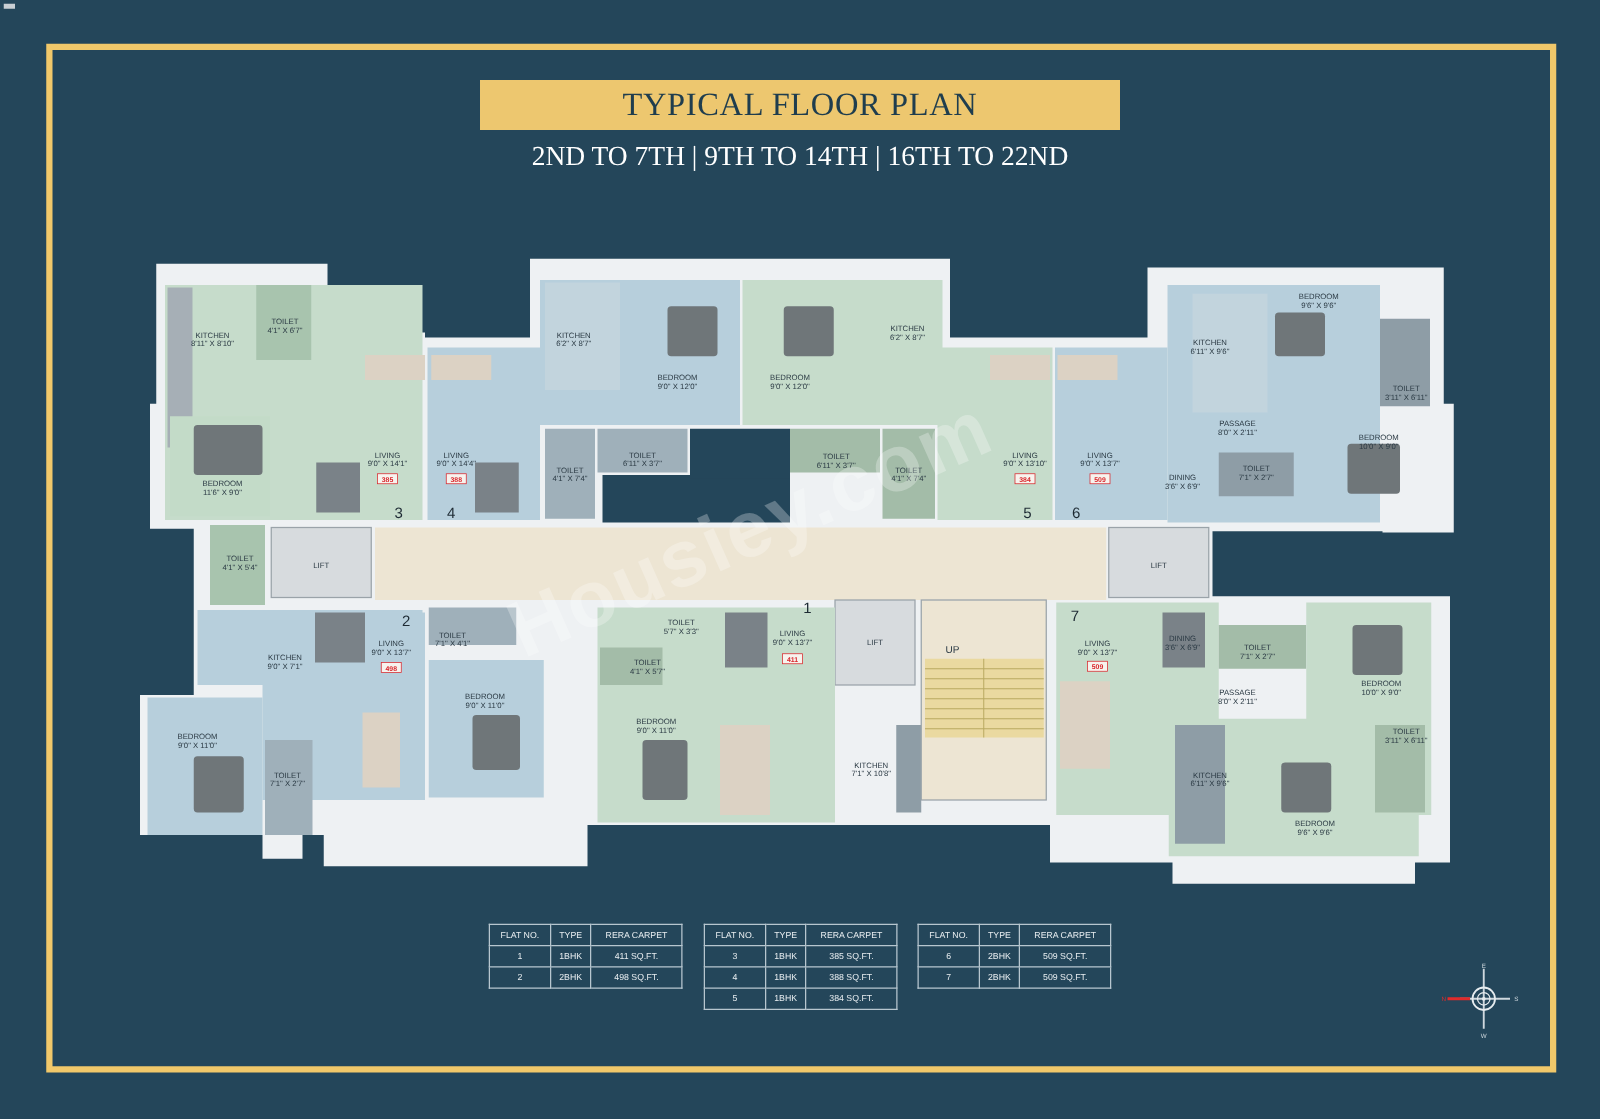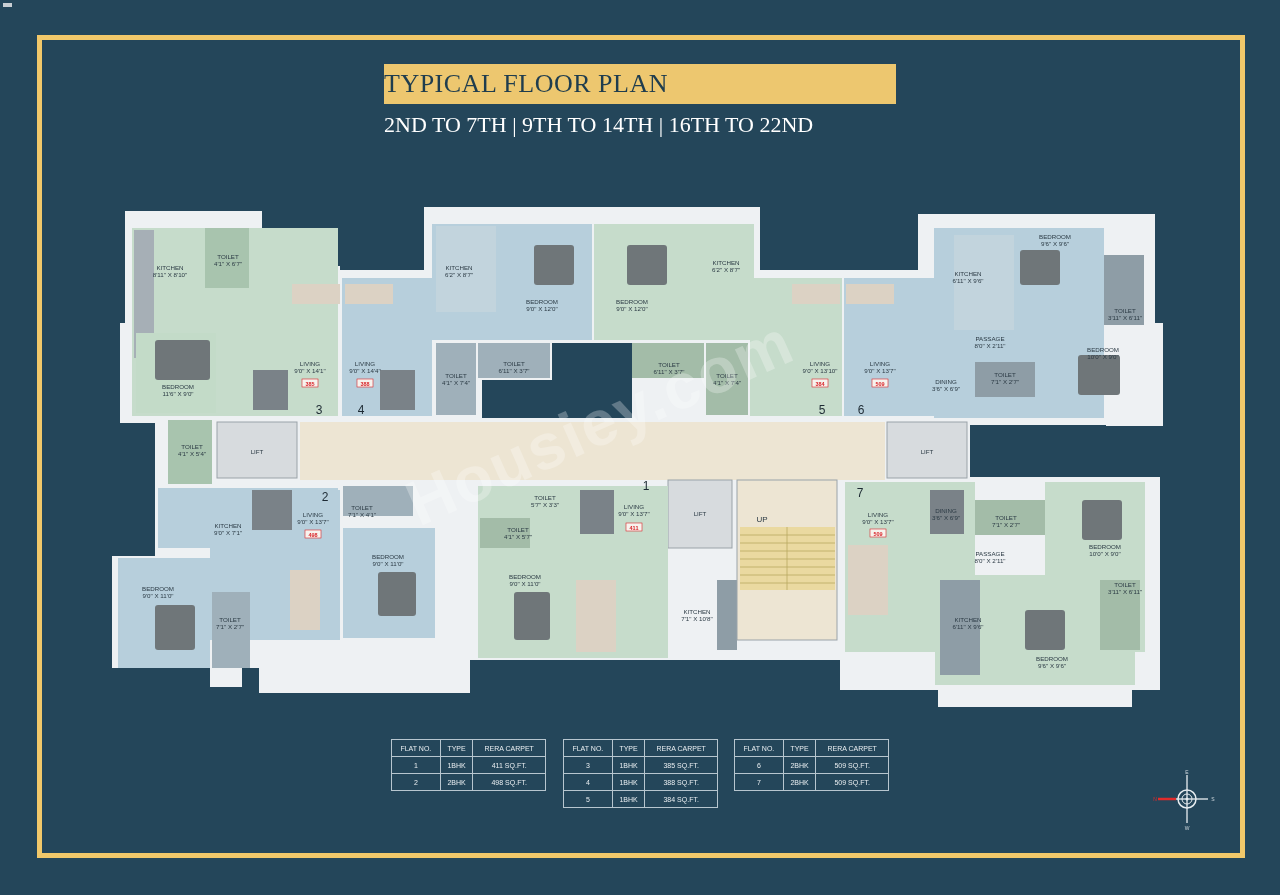--- a/index.html
+++ b/index.html
@@ -9,28 +9,28 @@
     font-family: "Liberation Sans", sans-serif;
     position: relative;
   }
   .frame {
     position: absolute; left: 37px; top: 35px; width: 1208px; height: 823px;
     border: 5px solid #f1c86a;
   }
   .title-banner {
     position: absolute; left: 384px; top: 64px; width: 512px; height: 40px;
     background: #edc76f;
-    display: flex; align-items: center; justify-content: flex-start;
+    display: flex; align-items: center; justify-content: center;
     color: #1f3d4e;
     font-family: "Liberation Serif", serif;
     font-size: 26px; letter-spacing: 0.5px;
   }
   .subtitle {
     position: absolute; left: 384px; top: 112px; width: 512px; height: 30px;
-    text-align: left; color: #ffffff;
+    text-align: center; color: #ffffff;
     font-family: "Liberation Serif", serif; font-size: 22px;
   }
   .top-mark {
     position: absolute; left: 3px; top: 3px; width: 9px; height: 4px;
     background: #c9cfd4;
   }
   .plan { position: absolute; left: 0; top: 0; width: 1280px; height: 895px; }
   .lbl { font-family: "Liberation Sans", sans-serif; fill: #2b3a44; font-size: 6.2px; text-anchor: middle; }
   .num { font-family: "Liberation Sans", sans-serif; fill: #1d2a33; font-size: 12px; text-anchor: middle; }
   .badge-txt { font-family: "Liberation Sans", sans-serif; fill: #d9262b; font-size: 5.5px; text-anchor: middle; font-weight: bold; }

